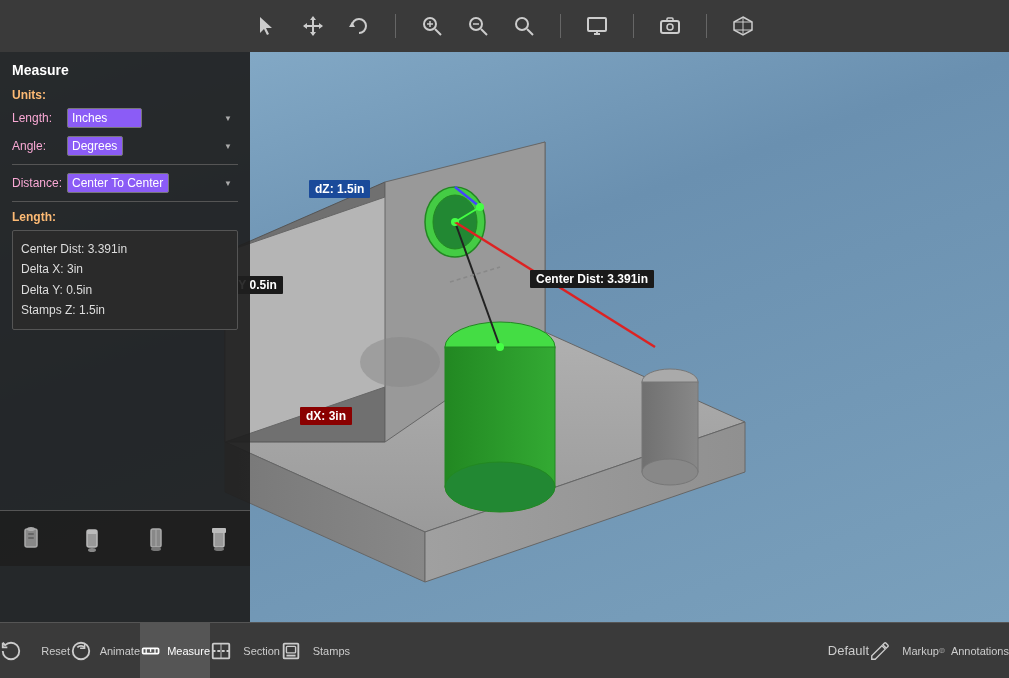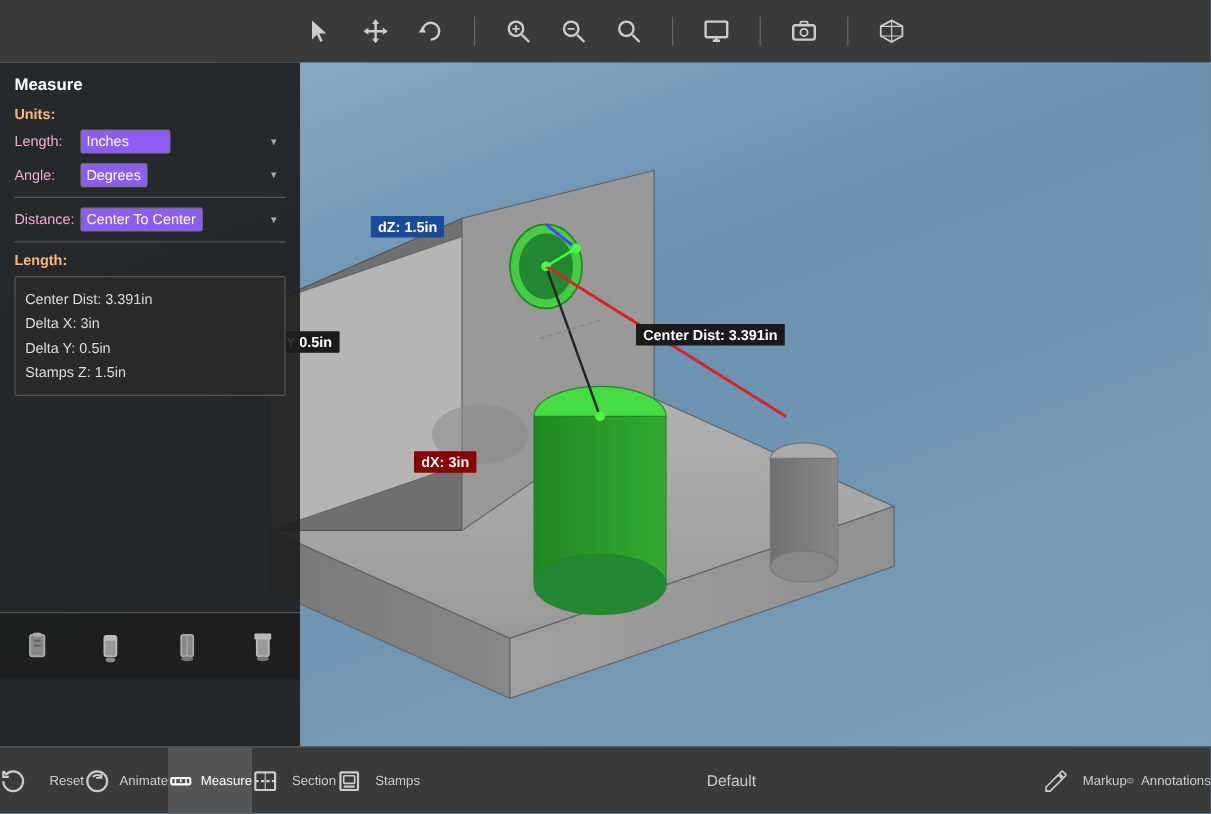--- a/index.html
+++ b/index.html
@@ -185,21 +185,21 @@
       height: 56px;
       color: #ccc;
       font-size: 11px;
       cursor: pointer;
       gap: 6px;
     }
     .bottom-btn.active { background: #555; color: #fff; }
     .bottom-btn svg { width: 22px; height: 22px; }
     #status-bar {
       flex: 1;
-      text-align: center;
+      text-align: right;
       color: #ccc;
       font-size: 13px;
     }
     .right-btns {
       display: flex;
     }
 
     
     #model-svg {
       position: absolute;
@@ -215,21 +215,21 @@
       background: #222;
       color: #fff;
       font-size: 12px;
       font-weight: bold;
       padding: 2px 6px;
       border: none;
       border-radius: 1px;
     }
     .meas-label.dz { background: #1a4a9a; left: 309px; top: 128px; }
     .meas-label.dy { background: #1a1a1a; left: 225px; top: 224px; }
-    .meas-label.dx { background: #8a0000; left: 300px; top: 324px; margin-left: 45px; }
+    .meas-label.dx { background: #8a0000; left: 300px; top: 355px; }
     .meas-label.cd { background: #1a1a1a; left: 530px; top: 218px; }
   </style>
 </head>
 <body>
 
 <div id="toolbar">
   <div class="toolbar-icon" title="Select">
     <svg width="22" height="22" viewBox="0 0 22 22" fill="none">
         <polygon points="4,2 4,18 8,14 11,20 13,19 10,13 16,13" fill="#ccc"></polygon>
       </svg>

